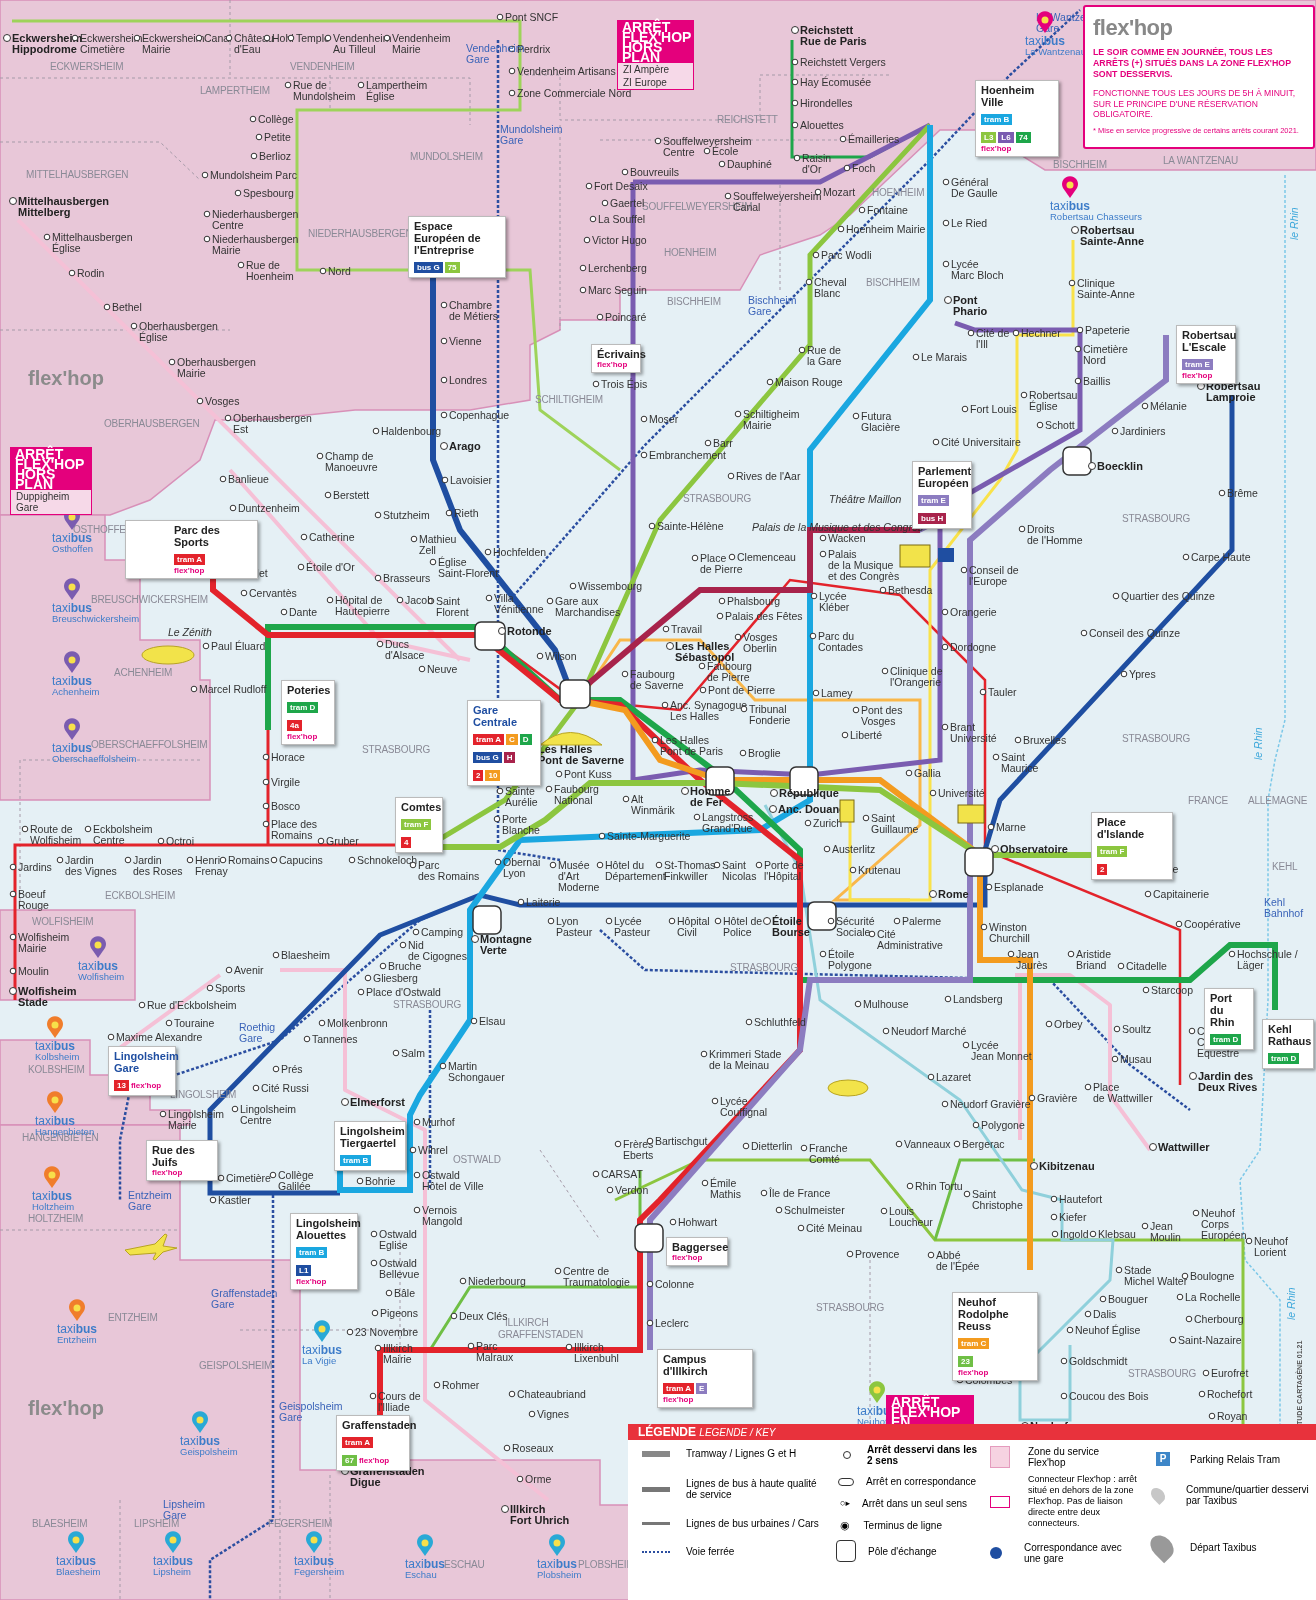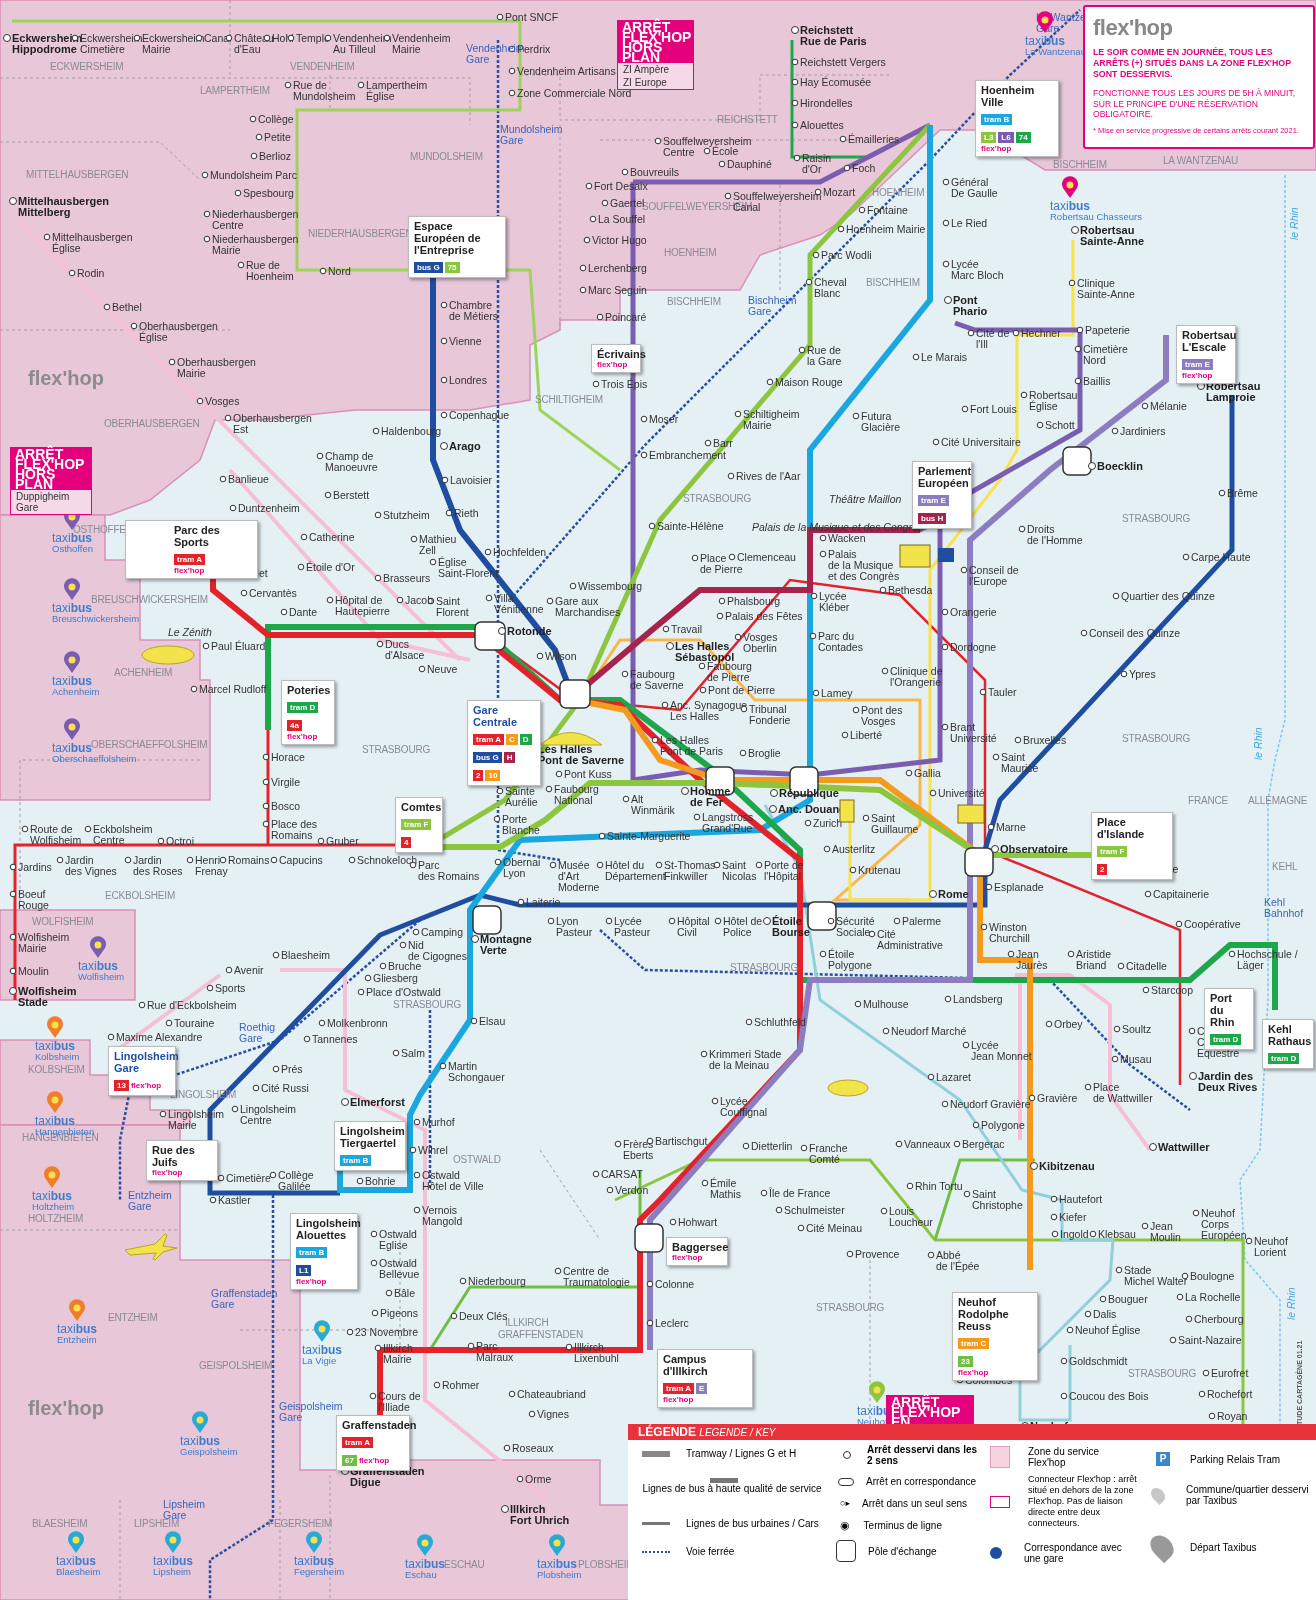--- a/index.html
+++ b/index.html
@@ -1886,21 +1886,21 @@
 <div class="box" style="left:657px;top:1349px;width:84px;"><div class="t">Campus d'Illkirch</div><span class="tag" style="background:#e3232b">tram A</span><span class="tag" style="background:#8c7cc0">E</span><div class="flexlbl">flex'hop</div></div>
 <div class="box" style="left:952px;top:1292px;width:74px;"><div class="t">Neuhof Rodolphe Reuss</div><span class="tag" style="background:#f39b1f">tram C</span><br><span class="tag" style="background:#6fbf45">23</span><div class="flexlbl">flex'hop</div></div>
 <div class="box" style="left:336px;top:1415px;width:62px;"><div class="t">Graffenstaden</div><span class="tag" style="background:#e3232b">tram A</span><br><span class="tag" style="background:#6fbf45">67</span><span class="flexlbl">flex'hop</span></div>
 
 <div id="legend">
   <div class="bar"><span>LÉGENDE</span> <i>LEGENDE / KEY</i></div>
   <div class="it" style="left:14px;top:24px;font-size:10px;">
       <span style="display:inline-block;width:28px;height:6px;background:#888;margin-right:16px;"></span>
       <span>Tramway / Lignes G et H</span>
     </div>
-  <div class="it" style="left:14px;top:54px;width:180px;white-space:normal;font-size:10px;flex-direction:column;">
+  <div class="it" style="left:14px;top:54px;width:180px;white-space:normal;font-size:10px;">
       <span style="display:inline-block;width:28px;height:5px;background:#777;margin-right:16px;flex:none;"></span>
       <span>Lignes de bus à haute qualité de service</span>
     </div>
   <div class="it" style="left:14px;top:94px;font-size:10px;">
       <span style="display:inline-block;width:28px;height:3px;background:#777;margin-right:16px;"></span>
       <span>Lignes de bus urbaines / Cars</span>
     </div>
   <div class="it" style="left:14px;top:122px;font-size:10px;">
       <span style="display:inline-block;width:28px;height:0;border-top:2px dotted #2b4ea0;margin-right:16px;"></span>
       <span>Voie ferrée</span>

